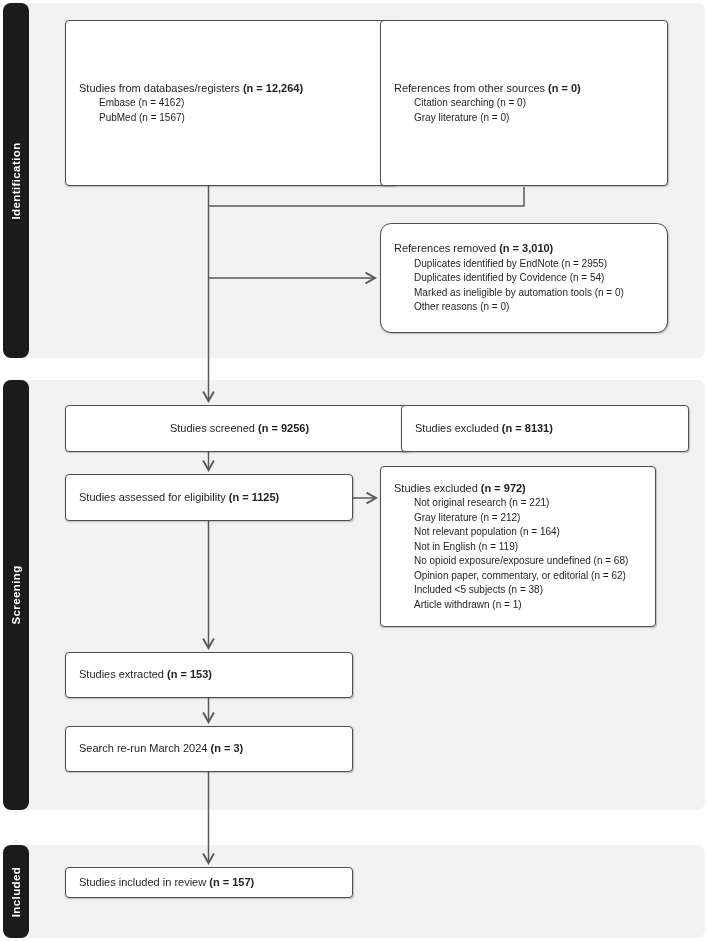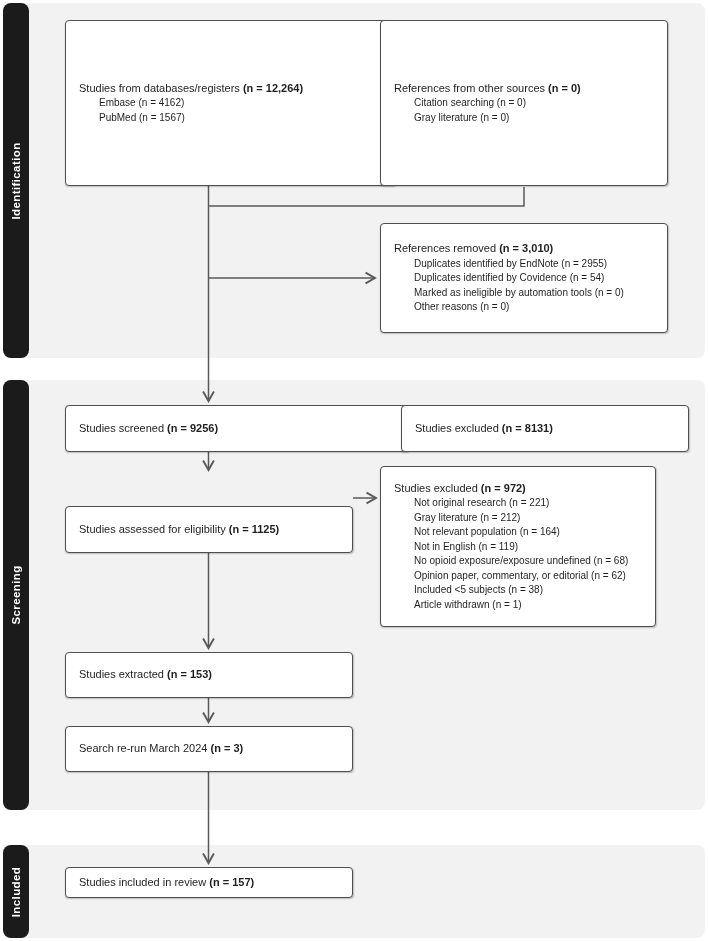--- a/index.html
+++ b/index.html
@@ -103,37 +103,37 @@
     <div class="box-item">Embase (n = 4162)</div>
     <div class="box-item">PubMed (n = 1567)</div>
   </div>
 
   <div class="fbox" style="left:380px; top:20px; width:288px; height:166px;">
     <div class="box-title"><span>References from other sources</span> <span class="box-n">(n = 0)</span></div>
     <div class="box-item">Citation searching (n = 0)</div>
     <div class="box-item">Gray literature (n = 0)</div>
   </div>
 
-  <div class="fbox" style="left:380px; top:223px; width:288px; height:110px;">
+  <div class="fbox" style="left:380px; top:223px; width:288px; height:110px;border-radius:11px;">
     <div class="box-title"><span>References removed</span> <span class="box-n">(n = 3,010)</span></div>
     <div class="box-item">Duplicates identified by EndNote (n = 2955)</div>
     <div class="box-item">Duplicates identified by Covidence (n = 54)</div>
     <div class="box-item">Marked as ineligible by automation tools (n = 0)</div>
     <div class="box-item">Other reasons (n = 0)</div>
   </div>
 
-  <div class="fbox" style="left:65px; top:405px; width:344px; height:47px;">
+  <div class="fbox" style="left:65px; top:405px; width:344px; height:47px;align-items:center;">
     <div class="box-title"><span>Studies screened</span> <span class="box-n">(n = 9256)</span></div>
   </div>
 
   <div class="fbox" style="left:380px; top:405px; width:288px; height:47px;margin-left:21px;">
     <div class="box-title"><span>Studies excluded</span> <span class="box-n">(n = 8131)</span></div>
   </div>
 
-  <div class="fbox" style="left:65px; top:474px; width:288px; height:47px;margin-top:32px;">
+  <div class="fbox" style="left:65px; top:474px; width:288px; height:47px;">
     <div class="box-title"><span>Studies assessed for eligibility</span> <span class="box-n">(n = 1125)</span></div>
   </div>
 
   <div class="fbox" style="left:380px; top:466px; width:276px; height:161px;">
     <div class="box-title"><span>Studies excluded</span> <span class="box-n">(n = 972)</span></div>
     <div class="box-item">Not original research (n = 221)</div>
     <div class="box-item">Gray literature (n = 212)</div>
     <div class="box-item">Not relevant population (n = 164)</div>
     <div class="box-item">Not in English (n = 119)</div>
     <div class="box-item">No opioid exposure/exposure undefined (n = 68)</div>

